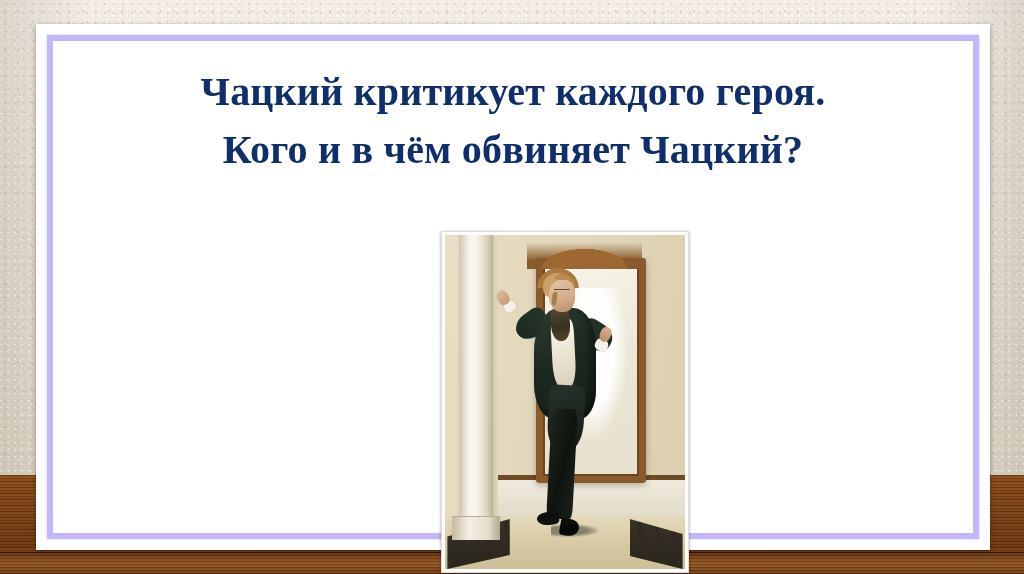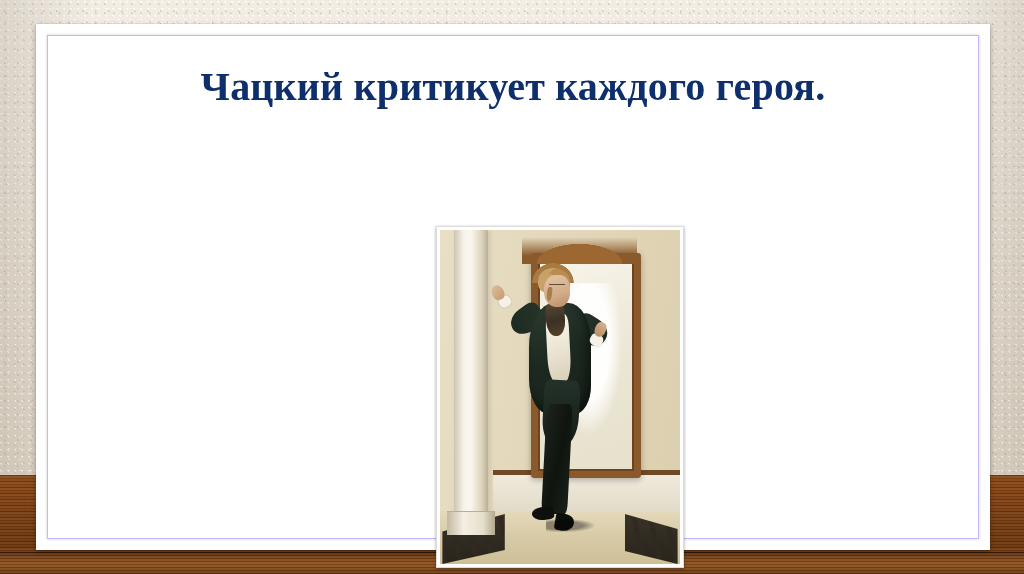--- a/index.html
+++ b/index.html
@@ -75,21 +75,21 @@
     background: #ffffff;
     box-shadow: 0 2px 5px rgba(0,0,0,0.30), 0 0 1px rgba(0,0,0,0.25);
   }
   .card-inner {
     position: absolute;
     left: 11px;
     top: 11px;
     right: 11px;
     bottom: 11px;
     background: #ffffff;
-    border: 1px solid #c4b5fd;
+    border: 6px solid #c4b5fd;
     box-shadow: inset 0 0 0 1px #ffffff, 0 0 3px rgba(0,0,0,0.18);
   }
 
   
   .title-block {
     position: absolute;
     left: 0; right: 0;
     top: 22px;
     text-align: center;
     color: #0e2f6b;
@@ -349,20 +349,21 @@
 
   <div class="wall"></div>
   <div class="floor"></div>
   <div class="floor-edge"></div>
 
   <div class="card">
     <div class="card-inner">
 
       <div class="title-block">
         <span class="title-line">Чацкий критикует каждого героя.</span>
+        <span class="title-line">Кого и в чём обвиняет Чацкий?</span>
       </div>
 
       <div class="art-wrap">
         <div class="art" title="Чацкий в тёмно-зелёном фраке жестикулирует перед зеркалом в резной раме">
 
           <div class="iwall"></div>
           <div class="baseboard"></div>
           <div class="ifloor"></div>
           <div class="tile-left"></div>
           <div class="tile-right"></div>

